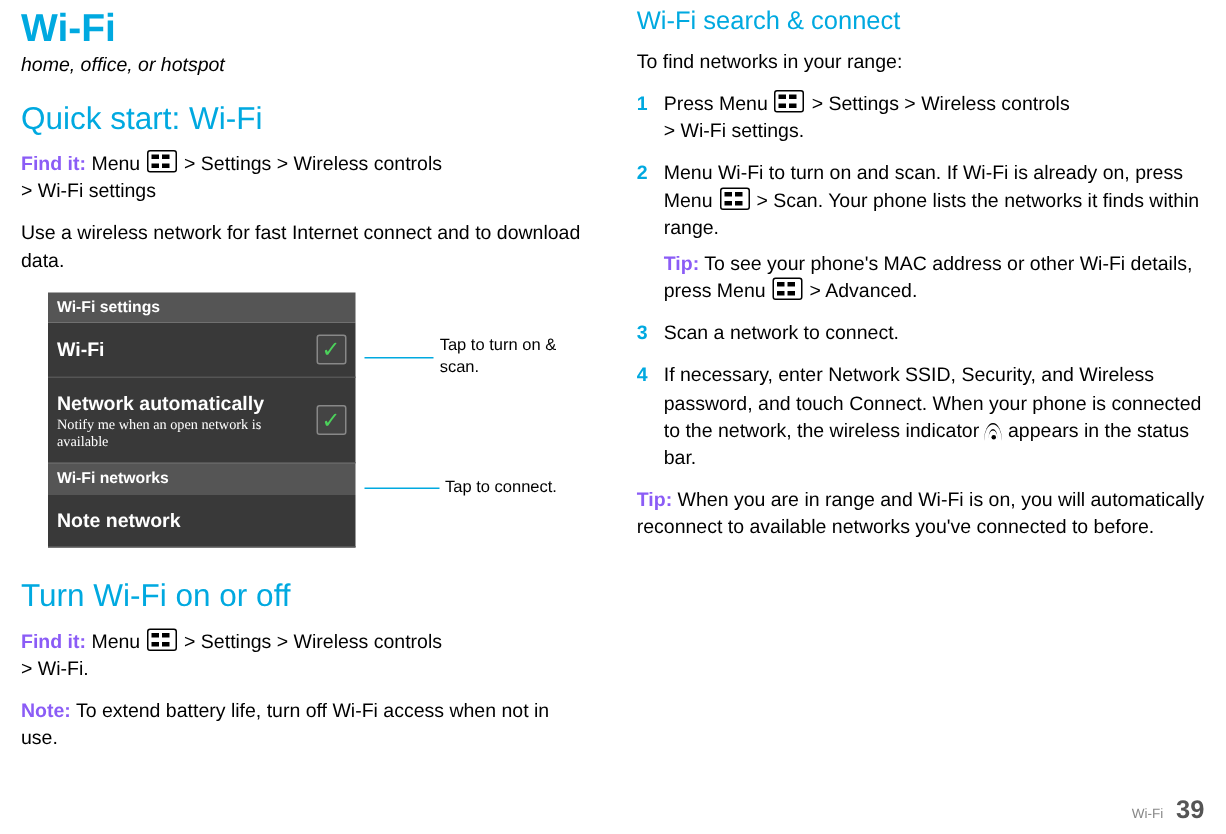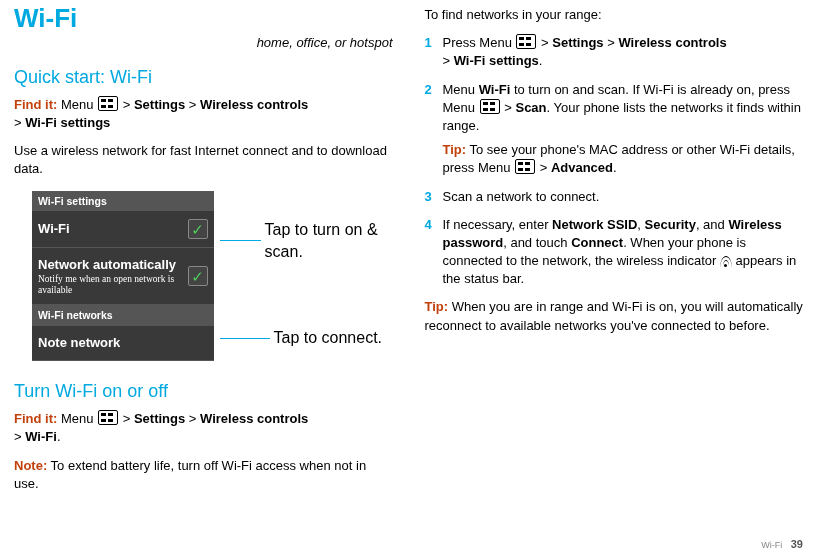--- a/index.html
+++ b/index.html
@@ -25,29 +25,28 @@
   }
   .h1 {
     font-size: 26px;
     font-weight: bold;
     color: #00A9E0;
     margin: 0 0 -2px 0;
   }
   .tagline {
     font-style: italic;
     margin-bottom: 12px;
-    text-align: right;
   }
   .h2 {
-    font-size: 18px;
+    font-size: 21px;
     color: #00A9E0;
     margin: 4px 0 4px 0;
   }
-  .bold { font-weight: bold; }
-  .cyan-bold { font-weight: bold; color: #c2410c; }
+  .bold { font-weight: normal; }
+  .cyan-bold { font-weight: bold; color: #8b5cf6; }
   .icon-menu {
     display: inline-block;
     width: 18px;
     height: 13px;
     border: 1px solid #000;
     border-radius: 2px;
     vertical-align: -2px;
     position: relative;
     margin: 0 1px;
   }
@@ -97,21 +96,21 @@
     display: flex;
     align-items: center;
     justify-content: center;
     color: #4CD15B;
     font-size: 15px;
     flex-shrink: 0;
     margin-left: 6px;
   }
   .callouts {
     margin-left: 6px;
-    font-size: 16px;
+    font-size: 11px;
     color: #000;
   }
   .callouts div { position: relative; display: flex; align-items: center; }
   .callouts .line {
     width: 50px;
     height: 1px;
     background: #00A9E0;
     margin-right: 4px;
   }
   .callout1 { margin-top: 28px; margin-bottom: 64px; }
@@ -167,21 +166,21 @@
     border-radius: 50%;
   }
 
   .footer {
     position: absolute;
     bottom: 4px;
     right: 14px;
     font-size: 9px;
     color: #888;
   }
-  .footer .pn { font-weight: bold; color: #555; margin-left: 6px; font-size: 11px; }
+  .footer .pn { font-weight: bold; color: #555; margin-left: 6px; font-size: 17px; }
 </style>
 </head>
 <body>
 
 <div class="page">
 
   <div class="col">
     <div class="h1">Wi-Fi</div>
     <div class="tagline">home, office, or hotspot</div>
 
@@ -227,20 +226,21 @@
     <p>
       <span class="cyan-bold">Find it:</span><span> Menu </span><span class="icon-menu"></span><span> &gt; </span><span class="bold">Settings</span><span> &gt; </span><span class="bold">Wireless controls</span><br>
       &gt;&nbsp;<span class="bold">Wi-Fi</span><span>.</span>
     </p>
     <p>
       <span class="cyan-bold">Note:</span><span> To extend battery life, turn off Wi-Fi access when not in use.</span>
     </p>
   </div>
 
   <div class="col">
+    <div class="h2" style="font-size:17px;margin-top:2px;">Wi-Fi search &amp; connect</div>
     <p>To find networks in your range:</p>
 
     <ol class="steps">
       <li>
         <span class="num">1</span>
         <span>Press Menu </span><span class="icon-menu"></span><span> &gt; </span><span class="bold">Settings</span><span> &gt; </span><span class="bold">Wireless controls</span><br>
         &gt;&nbsp;<span class="bold">Wi-Fi settings</span><span>.</span>
       </li>
       <li>
         <span class="num">2</span>

